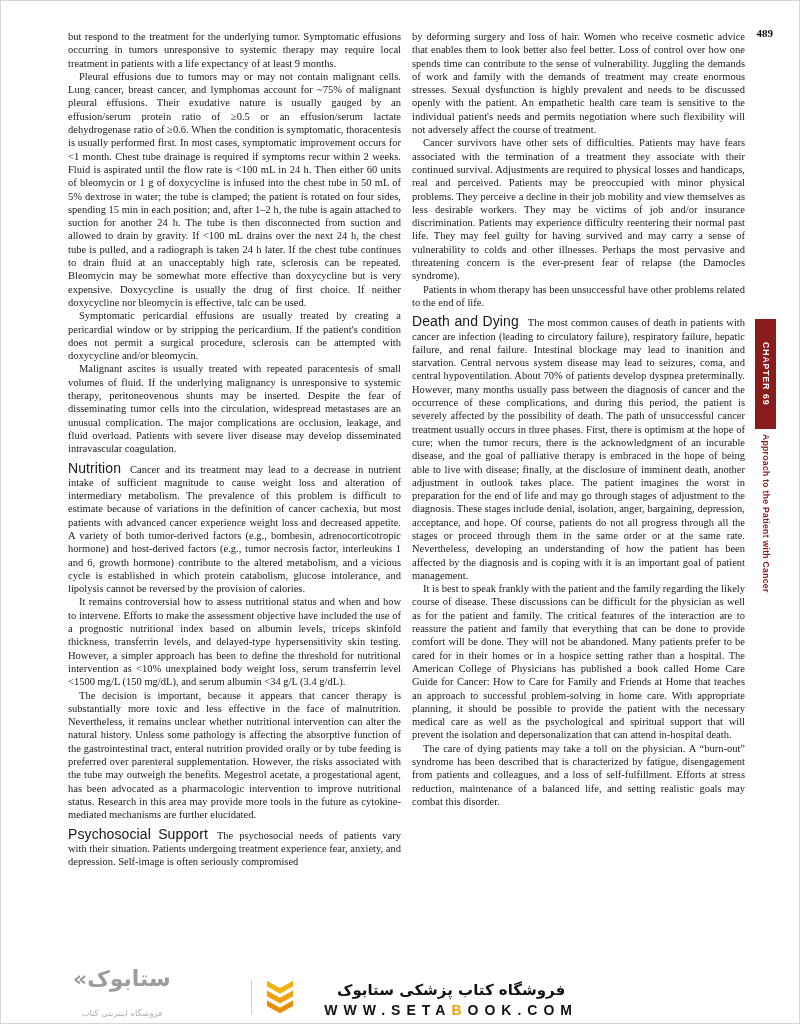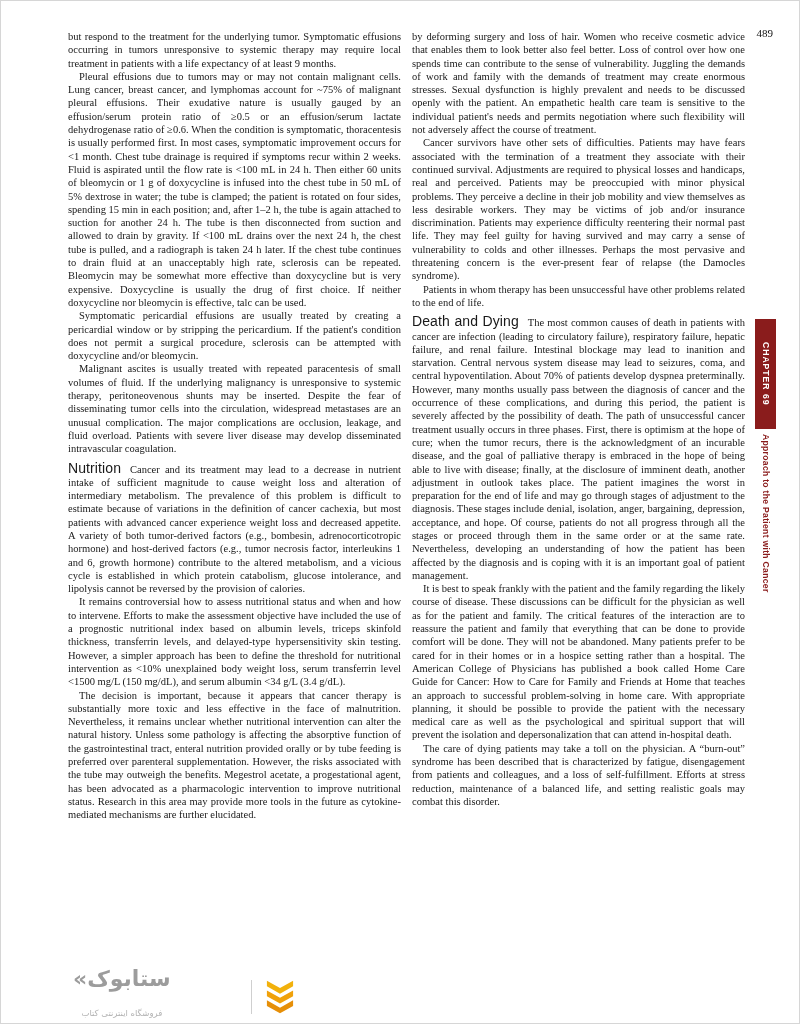--- a/index.html
+++ b/index.html
@@ -4,21 +4,21 @@
 <style>
   * { margin:0; padding:0; box-sizing:border-box; }
   html, body { width:800px; height:1024px; overflow:hidden; background:#ffffff; }
   .page {
     position:relative; width:800px; height:1024px; background:#ffffff;
     border:1px solid #d6d6d6; overflow:hidden;
     font-family:"Liberation Serif", serif; color:#151515;
   }
   .pagenum {
     position:absolute; top:26px; right:26px;
-    font-size:11px; font-weight:normal; color:#111;
+    font-size:11px; font-weight:bold; color:#111;
   }
   .col {
     position:absolute; top:29px; width:333px; height:941px; overflow:hidden;
     font-size:10.5px; line-height:13.3px; text-align:justify; color:#181818;
   }
   .col-left  { left:67px;  }
   .col-right { left:411px; }
   .para { margin:0; }
   .para.indent { text-indent:11px; }
   .para.section { margin-top:6px; }
@@ -85,20 +85,21 @@
   <div class="pagenum">489</div>
 
   <div class="col col-left">
       <p class="para"><span>but respond to the treatment for the underlying tumor. Symptomatic effusions occurring in tumors unresponsive to systemic therapy may require local treatment in patients with a life expectancy of at least 9 months.</span></p>
       <p class="para indent"><span>Pleural effusions due to tumors may or may not contain malignant cells. Lung cancer, breast cancer, and lymphomas account for ~75% of malignant pleural effusions. Their exudative nature is usually gauged by an effusion/serum protein ratio of ≥0.5 or an effusion/serum lactate dehydrogenase ratio of ≥0.6. When the condition is symptomatic, thoracentesis is usually performed first. In most cases, symptomatic improvement occurs for &lt;1 month. Chest tube drainage is required if symptoms recur within 2 weeks. Fluid is aspirated until the flow rate is &lt;100 mL in 24 h. Then either 60 units of bleomycin or 1 g of doxycycline is infused into the chest tube in 50 mL of 5% dextrose in water; the tube is clamped; the patient is rotated on four sides, spending 15 min in each position; and, after 1–2 h, the tube is again attached to suction for another 24 h. The tube is then disconnected from suction and allowed to drain by gravity. If &lt;100 mL drains over the next 24 h, the chest tube is pulled, and a radiograph is taken 24 h later. If the chest tube continues to drain fluid at an unacceptably high rate, sclerosis can be repeated. Bleomycin may be somewhat more effective than doxycycline but is very expensive. Doxycycline is usually the drug of first choice. If neither doxycycline nor bleomycin is effective, talc can be used.</span></p>
       <p class="para indent"><span>Symptomatic pericardial effusions are usually treated by creating a pericardial window or by stripping the pericardium. If the patient's condition does not permit a surgical procedure, sclerosis can be attempted with doxycycline and/or bleomycin.</span></p>
       <p class="para indent"><span>Malignant ascites is usually treated with repeated paracentesis of small volumes of fluid. If the underlying malignancy is unresponsive to systemic therapy, peritoneovenous shunts may be inserted. Despite the fear of disseminating tumor cells into the circulation, widespread metastases are an unusual complication. The major complications are occlusion, leakage, and fluid overload. Patients with severe liver disease may develop disseminated intravascular coagulation.</span></p>
       <p class="para section"><b class="runin">Nutrition</b><span>Cancer and its treatment may lead to a decrease in nutrient intake of sufficient magnitude to cause weight loss and alteration of intermediary metabolism. The prevalence of this problem is difficult to estimate because of variations in the definition of cancer cachexia, but most patients with advanced cancer experience weight loss and decreased appetite. A variety of both tumor-derived factors (e.g., bombesin, adrenocorticotropic hormone) and host-derived factors (e.g., tumor necrosis factor, interleukins 1 and 6, growth hormone) contribute to the altered metabolism, and a vicious cycle is established in which protein catabolism, glucose intolerance, and lipolysis cannot be reversed by the provision of calories.</span></p>
       <p class="para indent"><span>It remains controversial how to assess nutritional status and when and how to intervene. Efforts to make the assessment objective have included the use of a prognostic nutritional index based on albumin levels, triceps skinfold thickness, transferrin levels, and delayed-type hypersensitivity skin testing. However, a simpler approach has been to define the threshold for nutritional intervention as &lt;10% unexplained body weight loss, serum transferrin level &lt;1500 mg/L (150 mg/dL), and serum albumin &lt;34 g/L (3.4 g/dL).</span></p>
       <p class="para indent"><span>The decision is important, because it appears that cancer therapy is substantially more toxic and less effective in the face of malnutrition. Nevertheless, it remains unclear whether nutritional intervention can alter the natural history. Unless some pathology is affecting the absorptive function of the gastrointestinal tract, enteral nutrition provided orally or by tube feeding is preferred over parenteral supplementation. However, the risks associated with the tube may outweigh the benefits. Megestrol acetate, a progestational agent, has been advocated as a pharmacologic intervention to improve nutritional status. Research in this area may provide more tools in the future as cytokine-mediated mechanisms are further elucidated.</span></p>
+      <p class="para section"><b class="runin">Psychosocial Support</b><span>The psychosocial needs of patients vary with their situation. Patients undergoing treatment experience fear, anxiety, and depression. Self-image is often seriously compromised</span></p>
     </div>
 
   <div class="col col-right">
       <p class="para"><span>by deforming surgery and loss of hair. Women who receive cosmetic advice that enables them to look better also feel better. Loss of control over how one spends time can contribute to the sense of vulnerability. Juggling the demands of work and family with the demands of treatment may create enormous stresses. Sexual dysfunction is highly prevalent and needs to be discussed openly with the patient. An empathetic health care team is sensitive to the individual patient's needs and permits negotiation where such flexibility will not adversely affect the course of treatment.</span></p>
       <p class="para indent"><span>Cancer survivors have other sets of difficulties. Patients may have fears associated with the termination of a treatment they associate with their continued survival. Adjustments are required to physical losses and handicaps, real and perceived. Patients may be preoccupied with minor physical problems. They perceive a decline in their job mobility and view themselves as less desirable workers. They may be victims of job and/or insurance discrimination. Patients may experience difficulty reentering their normal past life. They may feel guilty for having survived and may carry a sense of vulnerability to colds and other illnesses. Perhaps the most pervasive and threatening concern is the ever-present fear of relapse (the Damocles syndrome).</span></p>
       <p class="para indent"><span>Patients in whom therapy has been unsuccessful have other problems related to the end of life.</span></p>
       <p class="para section"><b class="runin">Death and Dying</b><span>The most common causes of death in patients with cancer are infection (leading to circulatory failure), respiratory failure, hepatic failure, and renal failure. Intestinal blockage may lead to inanition and starvation. Central nervous system disease may lead to seizures, coma, and central hypoventilation. About 70% of patients develop dyspnea preterminally. However, many months usually pass between the diagnosis of cancer and the occurrence of these complications, and during this period, the patient is severely affected by the possibility of death. The path of unsuccessful cancer treatment usually occurs in three phases. First, there is optimism at the hope of cure; when the tumor recurs, there is the acknowledgment of an incurable disease, and the goal of palliative therapy is embraced in the hope of being able to live with disease; finally, at the disclosure of imminent death, another adjustment in outlook takes place. The patient imagines the worst in preparation for the end of life and may go through stages of adjustment to the diagnosis. These stages include denial, isolation, anger, bargaining, depression, acceptance, and hope. Of course, patients do not all progress through all the stages or proceed through them in the same order or at the same rate. Nevertheless, developing an understanding of how the patient has been affected by the diagnosis and is coping with it is an important goal of patient management.</span></p>
       <p class="para indent"><span>It is best to speak frankly with the patient and the family regarding the likely course of disease. These discussions can be difficult for the physician as well as for the patient and family. The critical features of the interaction are to reassure the patient and family that everything that can be done to provide comfort will be done. They will not be abandoned. Many patients prefer to be cared for in their homes or in a hospice setting rather than a hospital. The American College of Physicians has published a book called </span><span class="em">Home Care Guide for Cancer: How to Care for Family and Friends at Home</span><span> that teaches an approach to successful problem-solving in home care. With appropriate planning, it should be possible to provide the patient with the necessary medical care as well as the psychological and spiritual support that will prevent the isolation and depersonalization that can attend in-hospital death.</span></p>
       <p class="para indent"><span>The care of dying patients may take a toll on the physician. A “burn-out” syndrome has been described that is characterized by fatigue, disengagement from patients and colleagues, and a loss of self-fulfillment. Efforts at stress reduction, maintenance of a balanced life, and setting realistic goals may combat this disorder.</span></p>
     </div>
@@ -118,16 +119,20 @@
     </div>
 
     <div class="logo-divider"></div>
 
     <svg class="chevrons" viewBox="0 0 40 44" aria-hidden="true">
       <path d="M4 2 L20 11 L36 2 L36 9 L20 18 L4 9 Z" fill="#f2b10c"></path>
       <path d="M4 14 L20 23 L36 14 L36 21 L20 30 L4 21 Z" fill="#f0a10a"></path>
       <path d="M4 26 L20 35 L36 26 L36 33 L20 42 L4 33 Z" fill="#e68f08"></path>
     </svg>
 
+    <div class="store-block">
+      <div class="store-name" dir="rtl">فروشگاه کتاب پزشکی ستابوک</div>
+      <div class="store-url"><span>WWW.SETA</span><span class="accent">B</span><span>OOK.COM</span></div>
+    </div>
 
   </div>
 
 </div>
 
 </body></html>

